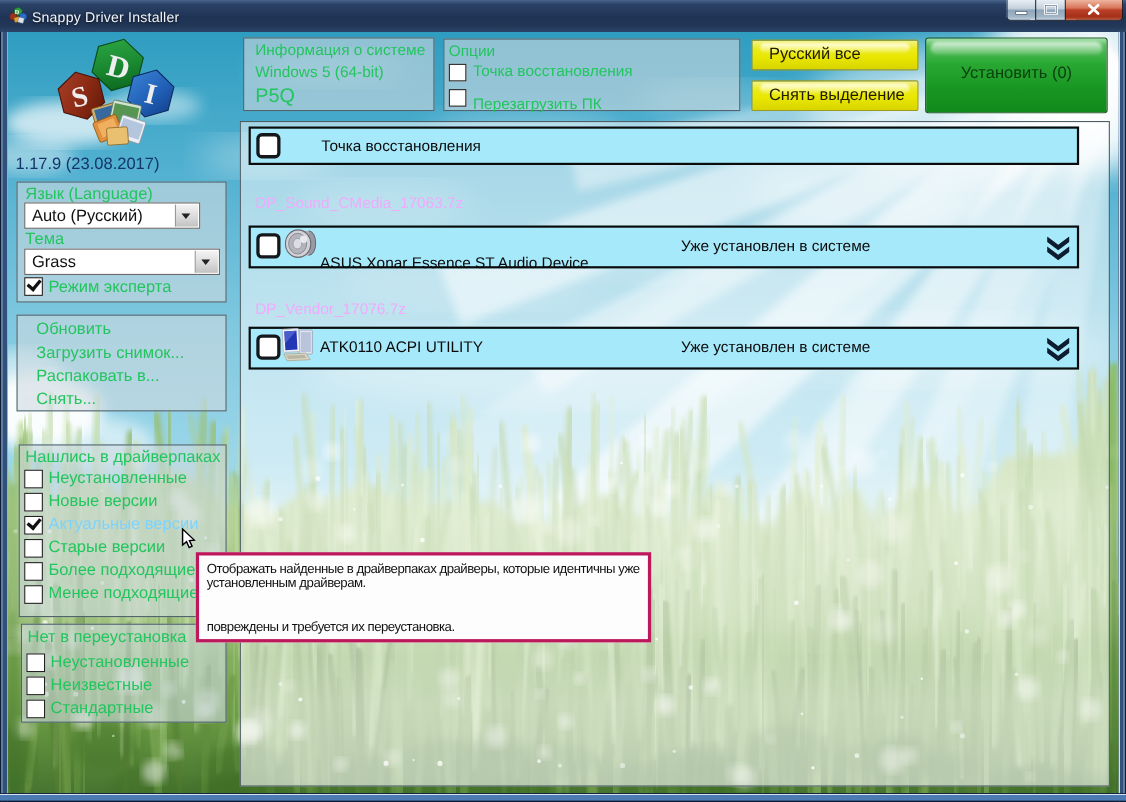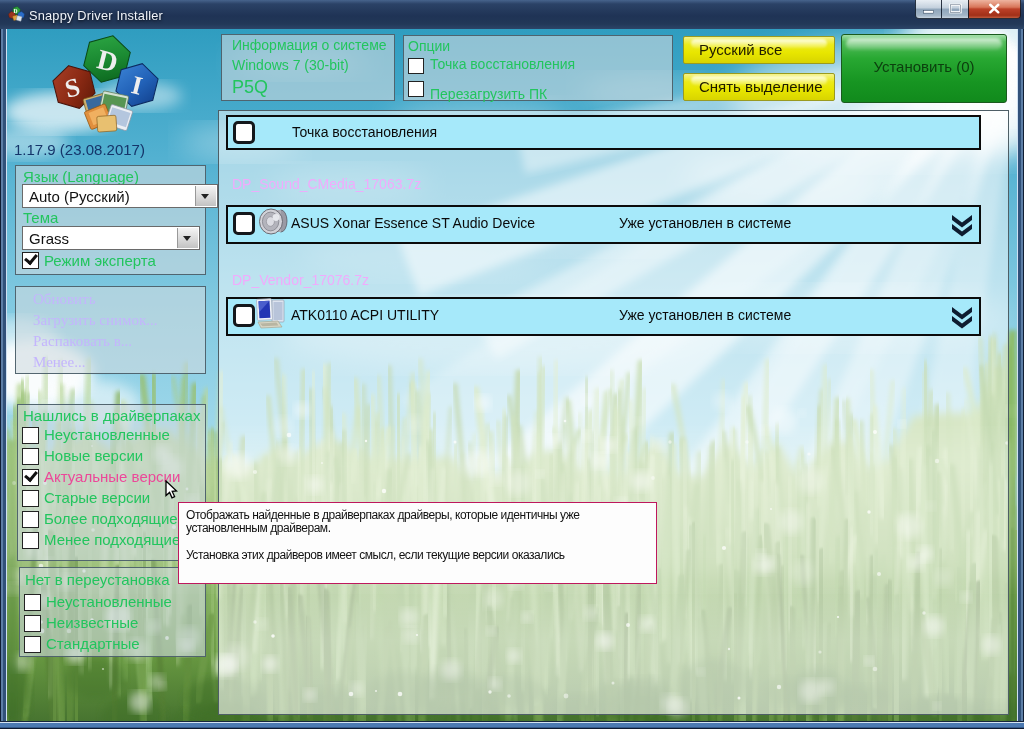--- a/index.html
+++ b/index.html
@@ -45,25 +45,25 @@
  border-left:3px solid #111;border-bottom:3px solid #111;transform:rotate(-50deg);}
 
 #mainarea{position:absolute;left:218px;top:110px;width:791px;height:605px;
  background:rgba(255,255,255,.5);border:1px solid #4e5e66;box-sizing:border-box;z-index:5;}
 .bar{position:absolute;background:#a6e9fa;border:2px solid #0b0b0b;box-sizing:border-box;z-index:12;}
 .rcb{position:absolute;width:16px;height:17px;background:#fff;border:3px solid #14181c;border-radius:5px;z-index:13;}
 .grplabel{position:absolute;font-size:14px;color:#f0abfc;z-index:12;white-space:nowrap;}
 .rowtext{position:absolute;font-size:14px;color:#0a0a0a;z-index:13;white-space:nowrap;}
 .chev{position:absolute;z-index:13;}
 
-#tooltip{position:absolute;left:178px;top:502px;width:479px;height:82px;background:#fdfdfd;
- border:1px solid #be185d;box-sizing:border-box;z-index:30;font-size:12px;letter-spacing:-0.45px;color:#111;}
+#tooltip{position:absolute;left:178px;top:502px;width:414px;height:82px;background:#fdfdfd;
+ border:3px solid #be185d;box-sizing:border-box;z-index:30;font-size:12px;letter-spacing:-0.45px;color:#111;}
 #tooltip .tl{position:absolute;left:7px;white-space:nowrap;}
 
-.mi{position:absolute;font-size:15px;color:#c4b5fd;white-space:nowrap;font-family:Liberation Serif, serif;}
+.mi{position:absolute;font-size:15px;color:#22c55e;white-space:nowrap;}
 </style>
 </head>
 <body>
 <div id="clientbg"><svg id="bg" width="1010" height="692" viewBox="7 29 1010 692" preserveAspectRatio="none">
 <defs>
 <linearGradient id="sky" x1="0" y1="29" x2="0" y2="460" gradientUnits="userSpaceOnUse">
  <stop offset="0" stop-color="#2f9dc0"></stop>
  <stop offset="0.3" stop-color="#53b1d1"></stop>
  <stop offset="0.62" stop-color="#7fc8e0"></stop>
  <stop offset="1" stop-color="#a6dbec"></stop>
@@ -1092,65 +1092,65 @@
  <rect x="44" y="79" width="18" height="15" transform="rotate(-22 53 86)" fill="#f0b060"></rect>
  <rect x="64" y="76" width="26" height="24" rx="2" transform="rotate(18 77 88)" fill="#eceff4" stroke="#8a94a4" stroke-width=".8"></rect>
  <rect x="66" y="79" width="22" height="17" transform="rotate(18 77 88)" fill="#b4c6de"></rect>
  <rect x="52" y="86" width="22" height="18" rx="2" transform="rotate(-4 63 95)" fill="#e8c070" stroke="#8a6020" stroke-width=".8"></rect>
 </g>
 </svg>
 <div class="ptext" style="left:14px;top:141px;font-size:15px;color:#15356a;z-index:10">1.17.9 (23.08.2017)</div>
 
 <div class="panel" style="left:15px;top:165px;width:191px;height:110px;"></div>
 <div class="ptext" style="left:23px;top:168px;z-index:11">Язык (Language)</div>
-<div class="combo" style="left:22px;top:184px;width:196px;z-index:11">
+<div class="combo" style="left:22px;top:184px;width:160px;z-index:11">
     <div class="ctext">Auto (Русский)</div>
     <div class="cbtn"></div>
   </div>
 <div class="ptext" style="left:23px;top:209px;z-index:11">Тема</div>
 <div class="combo" style="left:22px;top:226px;width:178px;z-index:11">
     <div class="ctext">Grass</div>
     <div class="cbtn"></div>
   </div>
 <div class="cb checked" style="left:22px;top:252px;"></div>
 <div class="ptext" style="left:44px;top:252px;z-index:11">Режим эксперта</div>
 
 <div class="panel" style="left:15px;top:286px;width:191px;height:88px;"></div>
 <div class="mi" style="left:33px;top:291px;z-index:11">Обновить</div>
 <div class="mi" style="left:33px;top:312px;z-index:11">Загрузить снимок...</div>
 <div class="mi" style="left:33px;top:333px;z-index:11">Распаковать в...</div>
-<div class="mi" style="left:33px;top:354px;z-index:11">Менее...</div>
+<div class="mi" style="left:33px;top:354px;z-index:11">Снять...</div>
 
 <div class="panel" style="left:17px;top:404px;width:189px;height:157px;"></div>
 <div class="ptext" style="left:23px;top:407px;z-index:11">Нашлись в драйверпаках</div>
 <div class="cb" style="left:22px;top:427px;"></div>
 <div class="ptext" style="left:44px;top:426px;z-index:11">Неустановленные</div>
 <div class="cb" style="left:22px;top:448px;"></div>
 <div class="ptext" style="left:44px;top:447px;z-index:11">Новые версии</div>
 <div class="cb checked" style="left:22px;top:469px;"></div>
-<div class="ptext" style="left:44px;top:468px;color:#ec4899;z-index:11">Актуальные версии</div>
+<div class="ptext" style="left:44px;top:468px;color:#7dd3fc;z-index:11">Актуальные версии</div>
 <div class="cb" style="left:22px;top:490px;"></div>
 <div class="ptext" style="left:44px;top:489px;z-index:11">Старые версии</div>
 <div class="cb" style="left:22px;top:511px;"></div>
 <div class="ptext" style="left:44px;top:510px;z-index:11">Более подходящие</div>
 <div class="cb" style="left:22px;top:532px;"></div>
 <div class="ptext" style="left:44px;top:531px;z-index:11">Менее подходящие</div>
 
 <div class="panel" style="left:19px;top:567px;width:187px;height:90px;"></div>
 <div class="ptext" style="left:25px;top:571px;z-index:11">Нет в переустановка</div>
 <div class="cb" style="left:24px;top:594px;"></div>
 <div class="ptext" style="left:46px;top:593px;z-index:11">Неустановленные</div>
 <div class="cb" style="left:24px;top:615px;"></div>
 <div class="ptext" style="left:46px;top:614px;z-index:11">Неизвестные</div>
 <div class="cb" style="left:24px;top:636px;"></div>
 <div class="ptext" style="left:46px;top:635px;z-index:11">Стандартные</div>
 
 <div class="panel" style="left:221px;top:34px;width:174px;height:67px;z-index:10"></div>
 <div class="ptext" style="left:232px;top:37px;font-size:14px;z-index:11">Информация о системе</div>
-<div class="ptext" style="left:232px;top:57px;font-size:14px;z-index:11">Windows 7 (30-bit)</div>
+<div class="ptext" style="left:232px;top:57px;font-size:14px;z-index:11">Windows 5 (64-bit)</div>
 <div class="ptext" style="left:232px;top:76.5px;font-size:18px;z-index:11">P5Q</div>
 
 <div class="panel" style="left:403px;top:35px;width:270px;height:66px;z-index:10"></div>
 <div class="ptext" style="left:408px;top:37.5px;font-size:14px;z-index:11">Опции</div>
 <div class="cb" style="left:408px;top:58px;width:14px;height:14px;"></div>
 <div class="ptext" style="left:430px;top:56.3px;font-size:14px;z-index:11">Точка восстановления</div>
 <div class="cb" style="left:408px;top:81px;width:14px;height:14px;"></div>
 <div class="ptext" style="left:430px;top:86px;font-size:14px;z-index:11">Перезагрузить ПК</div>
 
 <div style="position:absolute;left:683px;top:36px;width:152px;height:28px;z-index:10;
@@ -1183,21 +1183,21 @@
 <div class="bar" style="left:226px;top:205px;width:755px;height:39px;"></div>
 <div class="rcb" style="left:233px;top:212px;"></div>
 <svg class="chev" style="left:257px;top:206px" width="31" height="32" viewBox="0 0 31 32">
  <ellipse cx="24" cy="15" rx="6" ry="11" fill="#9a9aa4" stroke="#5a5a64" stroke-width=".8"></ellipse>
  <rect x="14" y="4" width="10" height="22" fill="#aeaeb6"></rect>
  <ellipse cx="14" cy="15.5" rx="11.5" ry="12.5" fill="#d2d2d8" stroke="#6a6a72" stroke-width="1"></ellipse>
  <ellipse cx="13.6" cy="15.5" rx="8.2" ry="9.4" fill="#b4b4bc" stroke="#82828a" stroke-width=".8"></ellipse>
  <ellipse cx="13.4" cy="15.5" rx="4" ry="4.8" fill="#dcdce2" stroke="#8a8a92" stroke-width=".6"></ellipse>
  <circle cx="19" cy="11.5" r="3.4" fill="#ecedf2" opacity=".9"></circle>
 </svg>
-<div class="rowtext" style="left:291px;top:215px;">ASUS Xonar Essence ST Audio Device</div>
+<div class="rowtext" style="left:291px;top:231px;">ASUS Xonar Essence ST Audio Device</div>
 <div class="rowtext" style="left:619px;top:215px;">Уже установлен в системе</div>
 <svg class="chev" style="left:951px;top:215px" width="22" height="22" viewBox="0 0 22 22">
  <g fill="#0e1c30">
   <polygon points="1,0 11,7.5 21,0 21,5 11,12.5 1,5"></polygon>
   <polygon points="1,9 11,16.5 21,9 21,14 11,21.5 1,14"></polygon>
  </g>
 </svg>
 
 <div class="grplabel" style="left:232px;top:272px;">DP_Vendor_17076.7z</div>
 <div class="bar" style="left:226px;top:297px;width:755px;height:39px;"></div>
@@ -1218,18 +1218,18 @@
 <svg class="chev" style="left:951px;top:307px" width="22" height="22" viewBox="0 0 22 22">
  <g fill="#0e1c30">
   <polygon points="1,0 11,7.5 21,0 21,5 11,12.5 1,5"></polygon>
   <polygon points="1,9 11,16.5 21,9 21,14 11,21.5 1,14"></polygon>
  </g>
 </svg>
 
 <div id="tooltip">
  <div class="tl" style="top:5px;">Отображать найденные в драйверпаках драйверы, которые идентичны уже</div>
  <div class="tl" style="top:18px;">установленным драйверам.</div>
-  <div class="tl" style="top:44.5px;">Установка этих драйверов имеет смысл, если текущие версии оказались</div>
+ <div class="tl" style="top:57.5px;">повреждены и требуется их переустановка.</div>
 </div>
 
 <svg style="position:absolute;left:163px;top:480px;z-index:40" width="15" height="21" viewBox="0 0 15 21">
  <polygon points="3,1 3,15.5 6.6,12.4 9,17.8 11.6,16.6 9.2,11.4 13.6,11" fill="#fff" stroke="#000" stroke-width="1.3" stroke-linejoin="miter"></polygon>
 </svg>
 
 </body></html>

